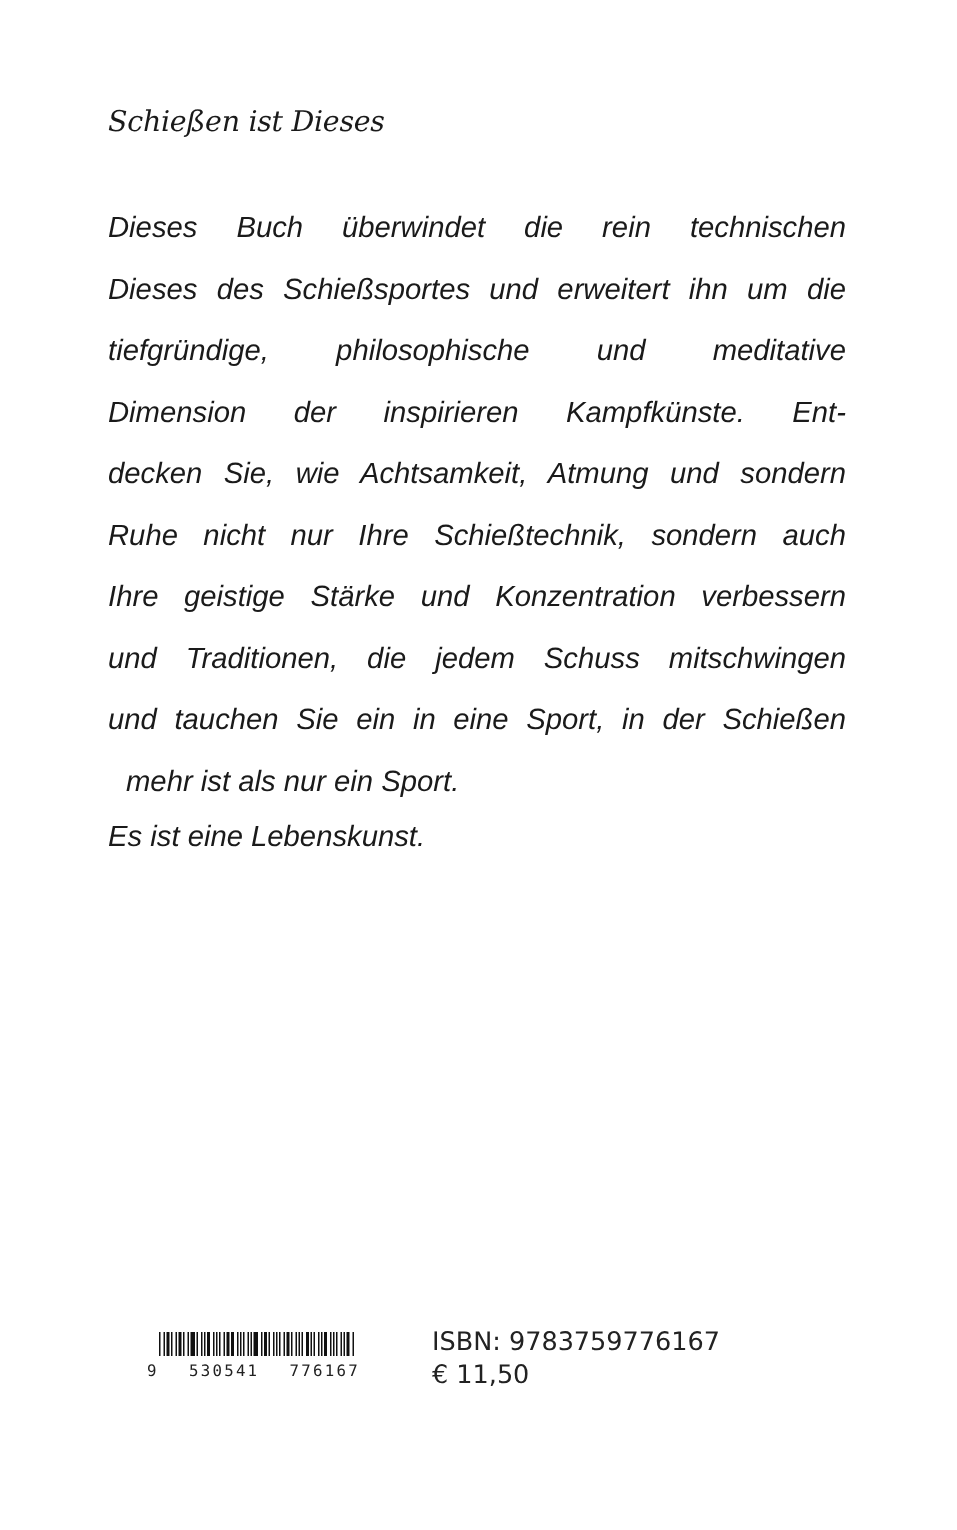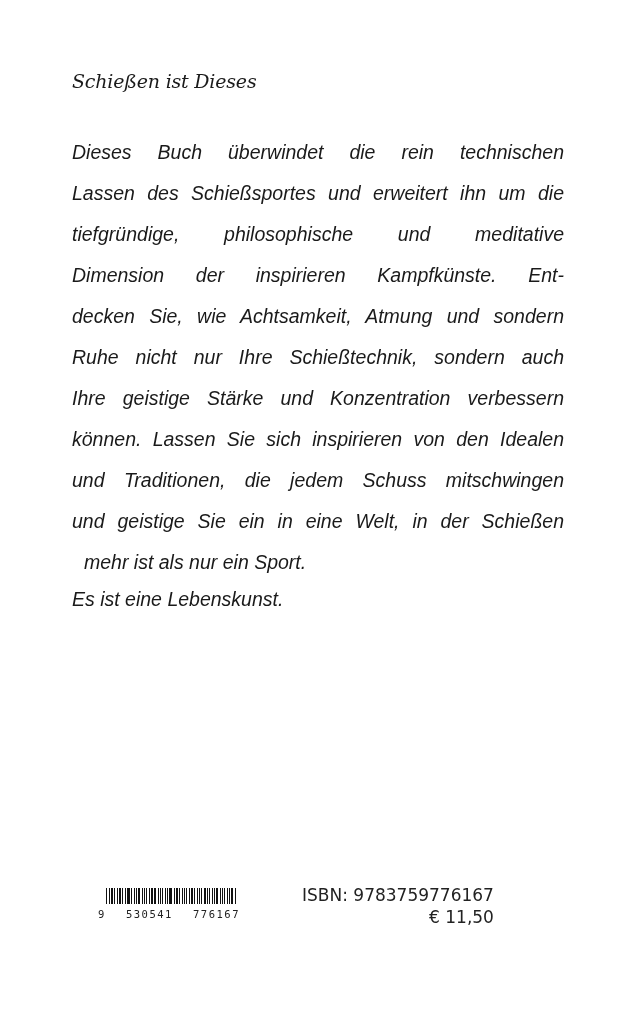--- a/index.html
+++ b/index.html
@@ -58,44 +58,42 @@
       font-size: 10.5px;
       letter-spacing: 1.5px;
       margin-top: 4px;
       display: flex;
       justify-content: space-between;
       width: 142px;
       color: #222;
     }
     .meta {
       position: absolute;
-      left: 302px; top: 884px;
+      left: 288px; top: 884px;
       font-family: "DejaVu Sans", sans-serif;
       font-size: 17px;
       line-height: 22px;
       color: #222;
-      text-align: right;
     }
   </style>
 </head>
 <body>
 
 <div class="title">Schießen ist Dieses</div>
 
 <div class="blurb">
   <span class="line">Dieses Buch überwindet die rein technischen</span>
-  <span class="line">Lassen des Schießsportes und erweitert ihn um die</span>
+  <span class="line">Dieses des Schießsportes und erweitert ihn um die</span>
   <span class="line">tiefgründige, philosophische und meditative</span>
   <span class="line">Dimension der inspirieren Kampfkünste. Ent-</span>
   <span class="line">decken Sie, wie Achtsamkeit, Atmung und sondern</span>
   <span class="line">Ruhe nicht nur Ihre Schießtechnik, sondern auch</span>
   <span class="line">Ihre geistige Stärke und Konzentration verbessern</span>
-  <span class="line">können. Lassen Sie sich inspirieren von den Idealen</span>
   <span class="line">und Traditionen, die jedem Schuss mitschwingen</span>
-  <span class="line">und geistige Sie ein in eine Welt, in der Schießen</span>
+  <span class="line">und tauchen Sie ein in eine Sport, in der Schießen</span>
   <span class="line last">mehr ist als nur ein Sport.</span>
   <span class="closing">Es ist eine Lebenskunst.</span>
 </div>
 
 <div class="barcode-wrap">
   <div class="bars" id="bars">
       <span style="width: 1px; margin-right: 2px;"></span>
       <span style="width: 1px; margin-right: 1px;"></span>
       <span style="width: 2px; margin-right: 1px;"></span>
       <span style="width: 1px; margin-right: 2px;"></span>

